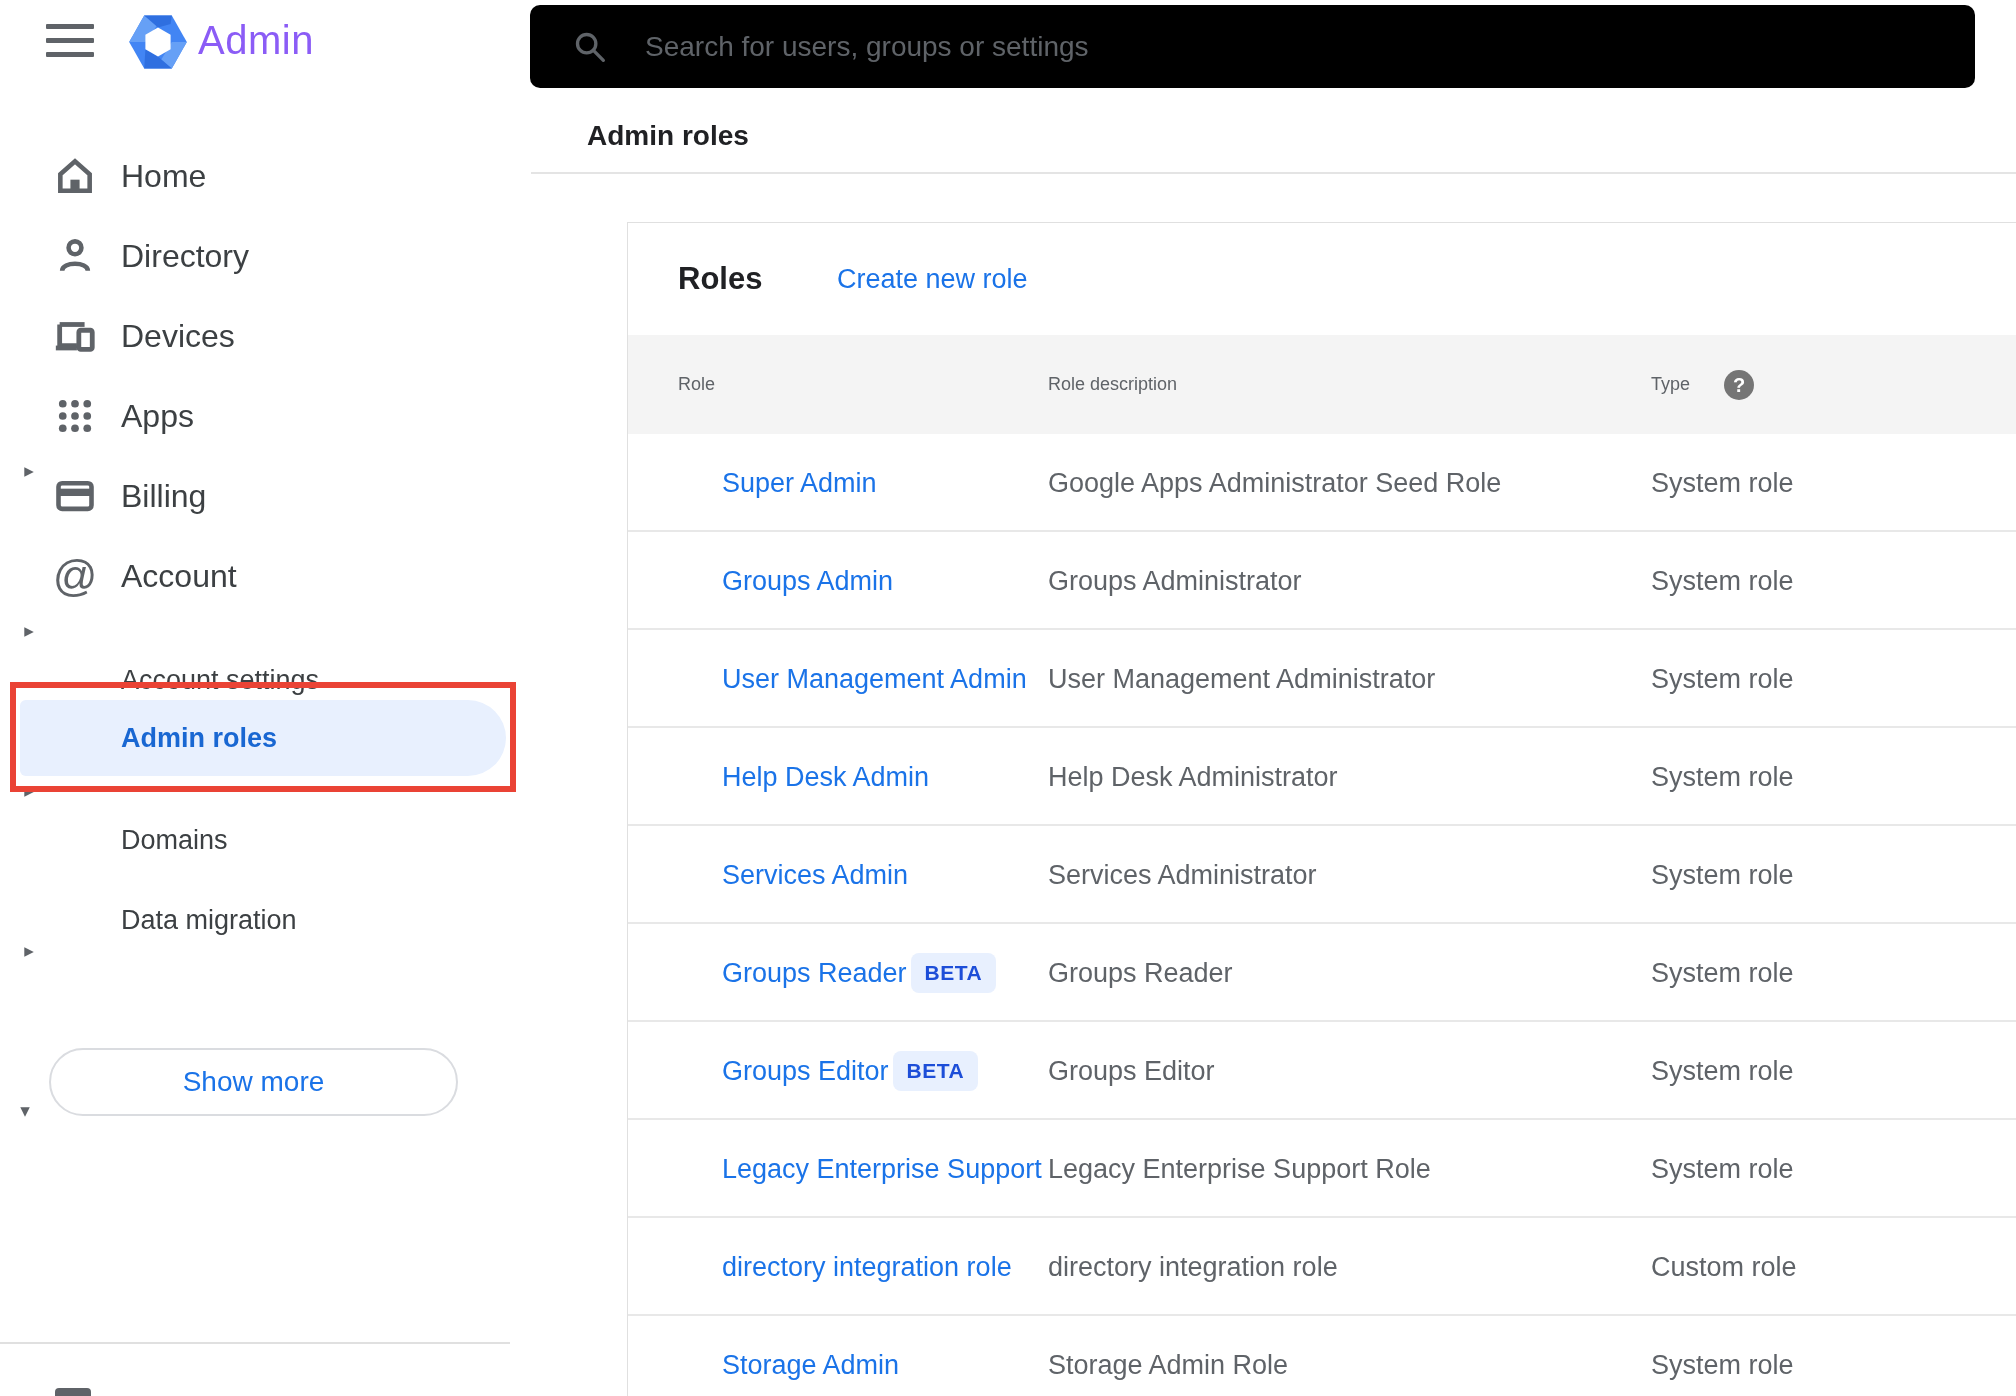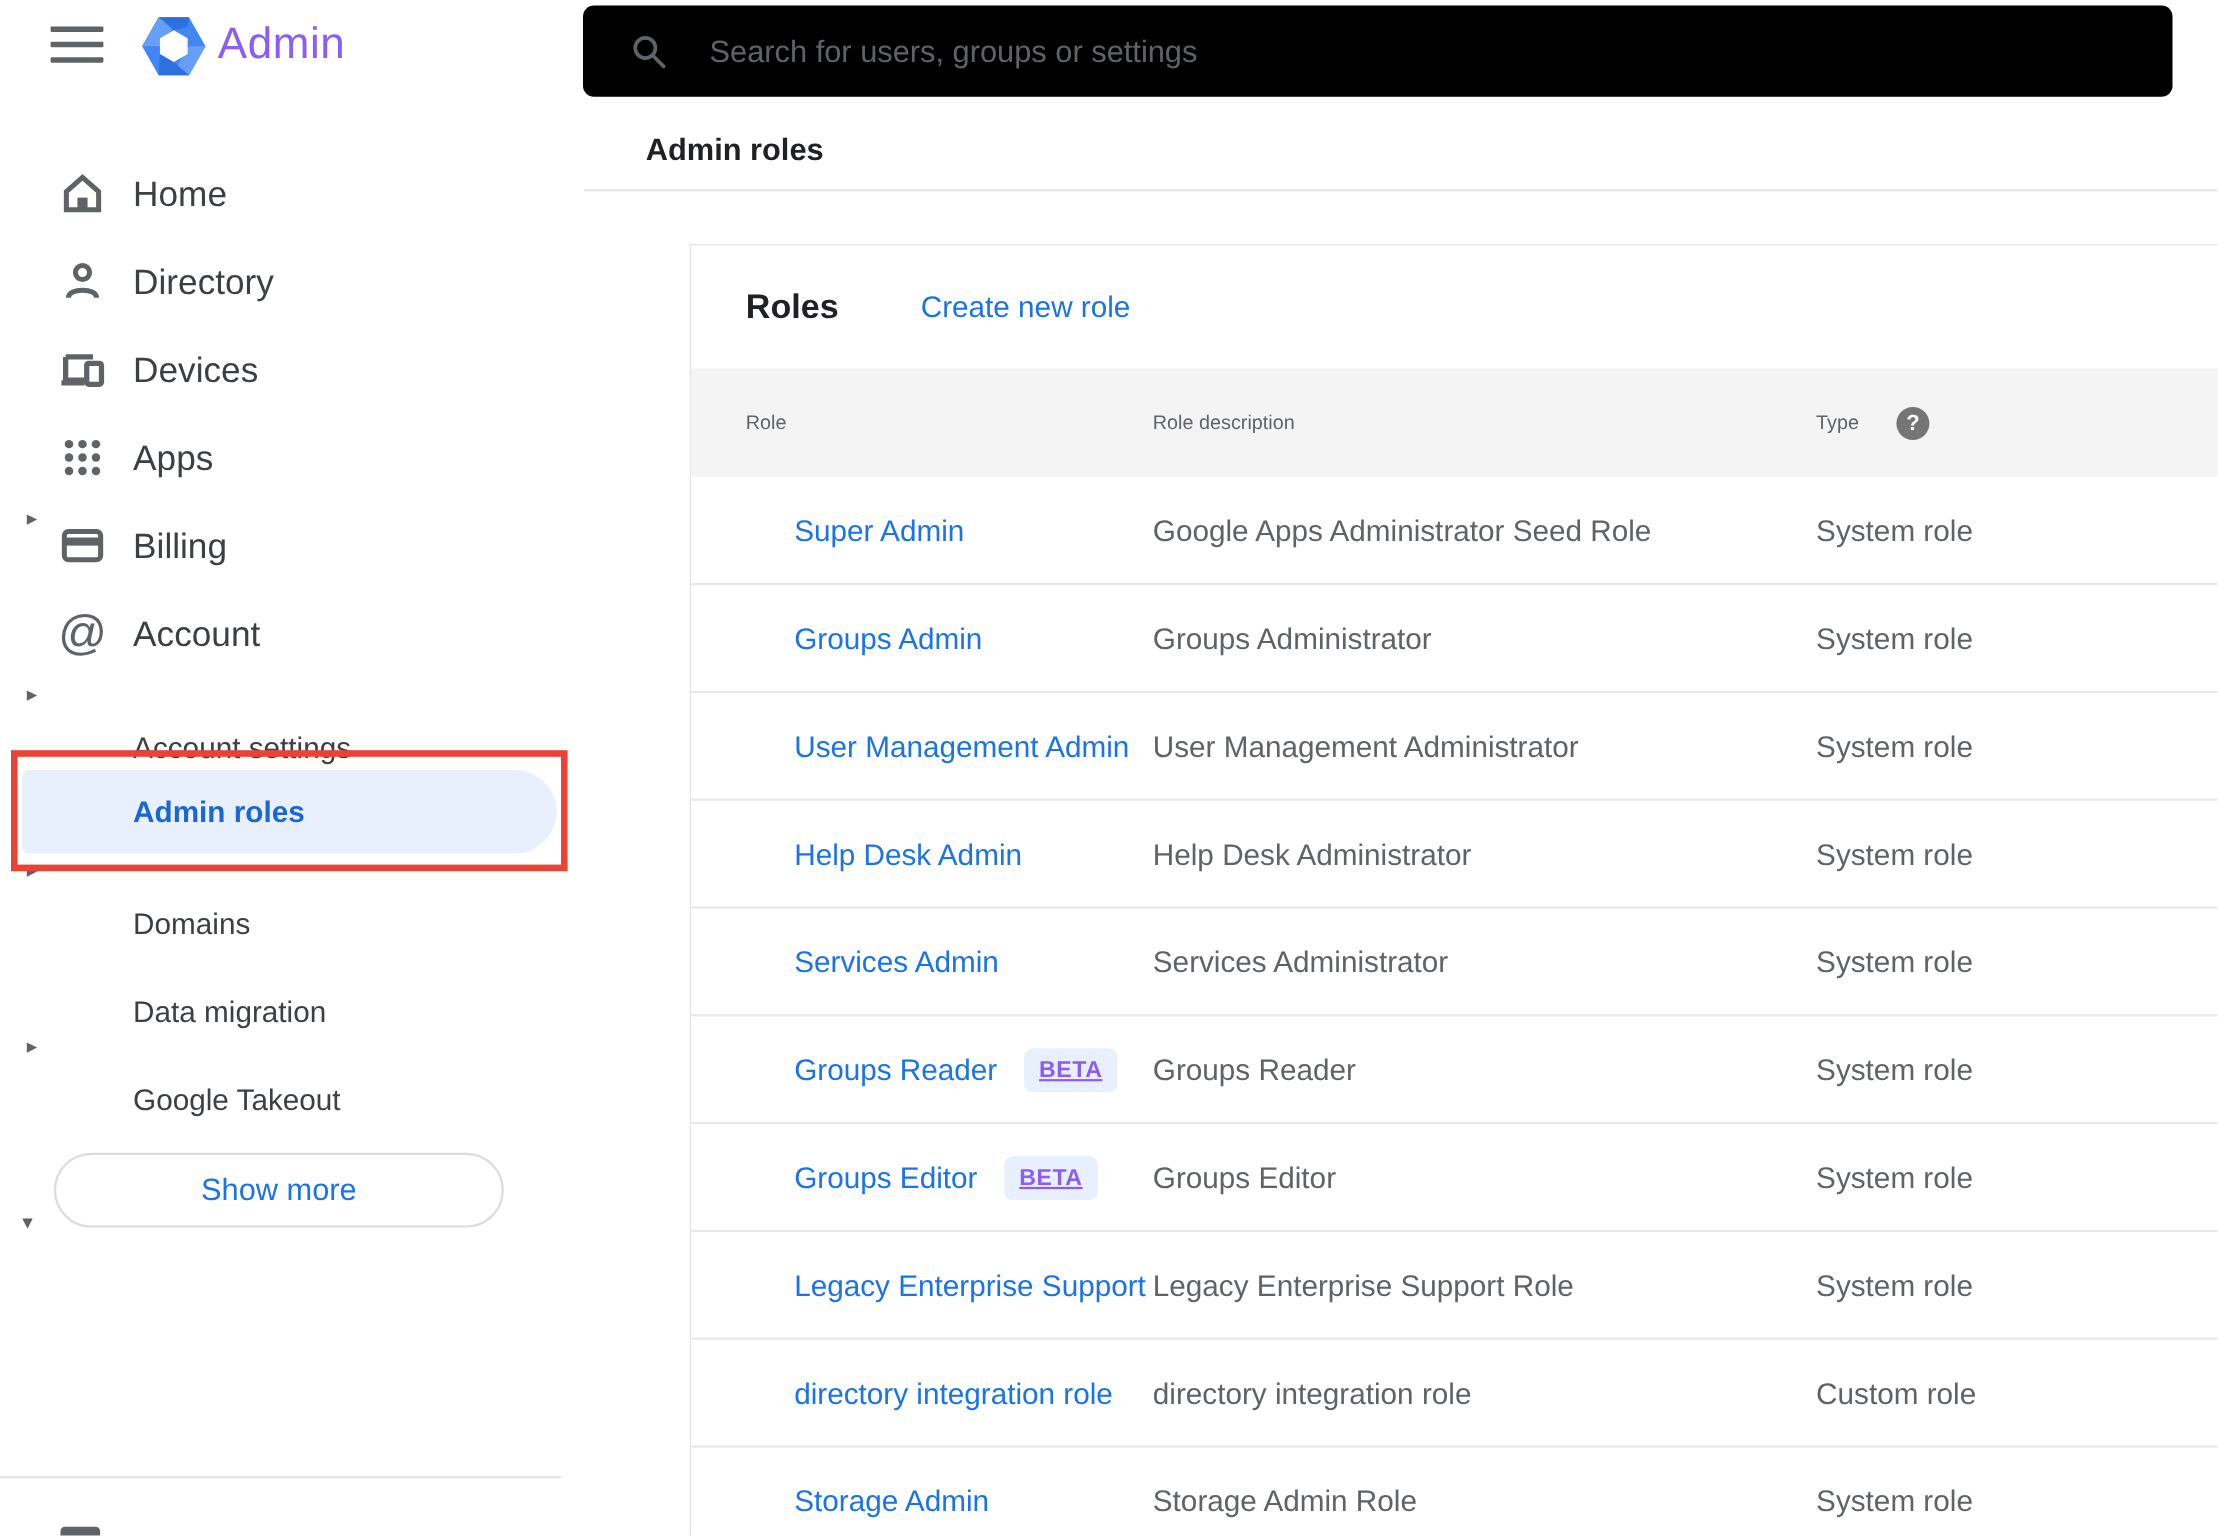--- a/index.html
+++ b/index.html
@@ -55,22 +55,22 @@
   .th { position:absolute; top:0; height:99px; display:flex; align-items:center; font-size:18px; color:#5f6368; }
   .th-role { left:50px; } .th-desc { left:420px; } .th-type { left:1023px; }
   .help-circle { position:absolute; left:1096px; top:35px; width:30px; height:30px; border-radius:50%;
                  background:#757575; color:#fff; font-size:20px; font-weight:bold;
                  display:flex; align-items:center; justify-content:center; cursor:pointer; }
 
   .tbody { position:absolute; left:0; top:211px; width:100%; }
   .trow { position:relative; width:100%; height:98px; border-bottom:2px solid #e8e8e8; }
   .trow .cellwrap { position:absolute; left:50px; top:0; height:98px; display:flex; align-items:center; }
   .role-link { font-size:27px; color:#1a73e8; text-decoration:none; cursor:pointer;margin-left:44px; }
-  .beta { margin-left:24px; background:#e8f0fe; color:#8b5cf6; font-weight:bold;
-          font-size:21px; padding:8px 14px; border-radius:8px; letter-spacing:0.5px;text-decoration:underline; }
+  .beta { margin-left:4px; background:#e8f0fe; color:#1d4ed8; font-weight:bold;
+          font-size:21px; padding:8px 14px; border-radius:8px; letter-spacing:0.5px; }
   .desc { position:absolute; left:420px; top:0; height:98px; display:flex; align-items:center;
           font-size:27px; color:#5f6368; }
   .rtype { position:absolute; left:1023px; top:0; height:98px; display:flex; align-items:center;
            font-size:27px; color:#5f6368; }
 
   svg .ink { stroke:#5f6368; fill:none; stroke-width:5; }
 </style>
 </head>
 <body>
 
@@ -179,23 +179,20 @@
 
   <div class="nav-item" style="top:776px;">
 
     <span class="sub-label">Domains</span>
   </div>
 
   <div class="nav-item" style="top:856px;">
     <span class="sub-label">Data migration</span>
   </div>
 
-  <div class="nav-item" style="top:936px;">
-    <span class="sub-label">Google Takeout</span>
-  </div>
 
   <div class="show-more">
     <span>Show more</span>
   </div>
 
   <div class="side-bottom-divider"></div>
   <div class="partial-icon"></div>
 </div>
 
 <div id="searchbar">

